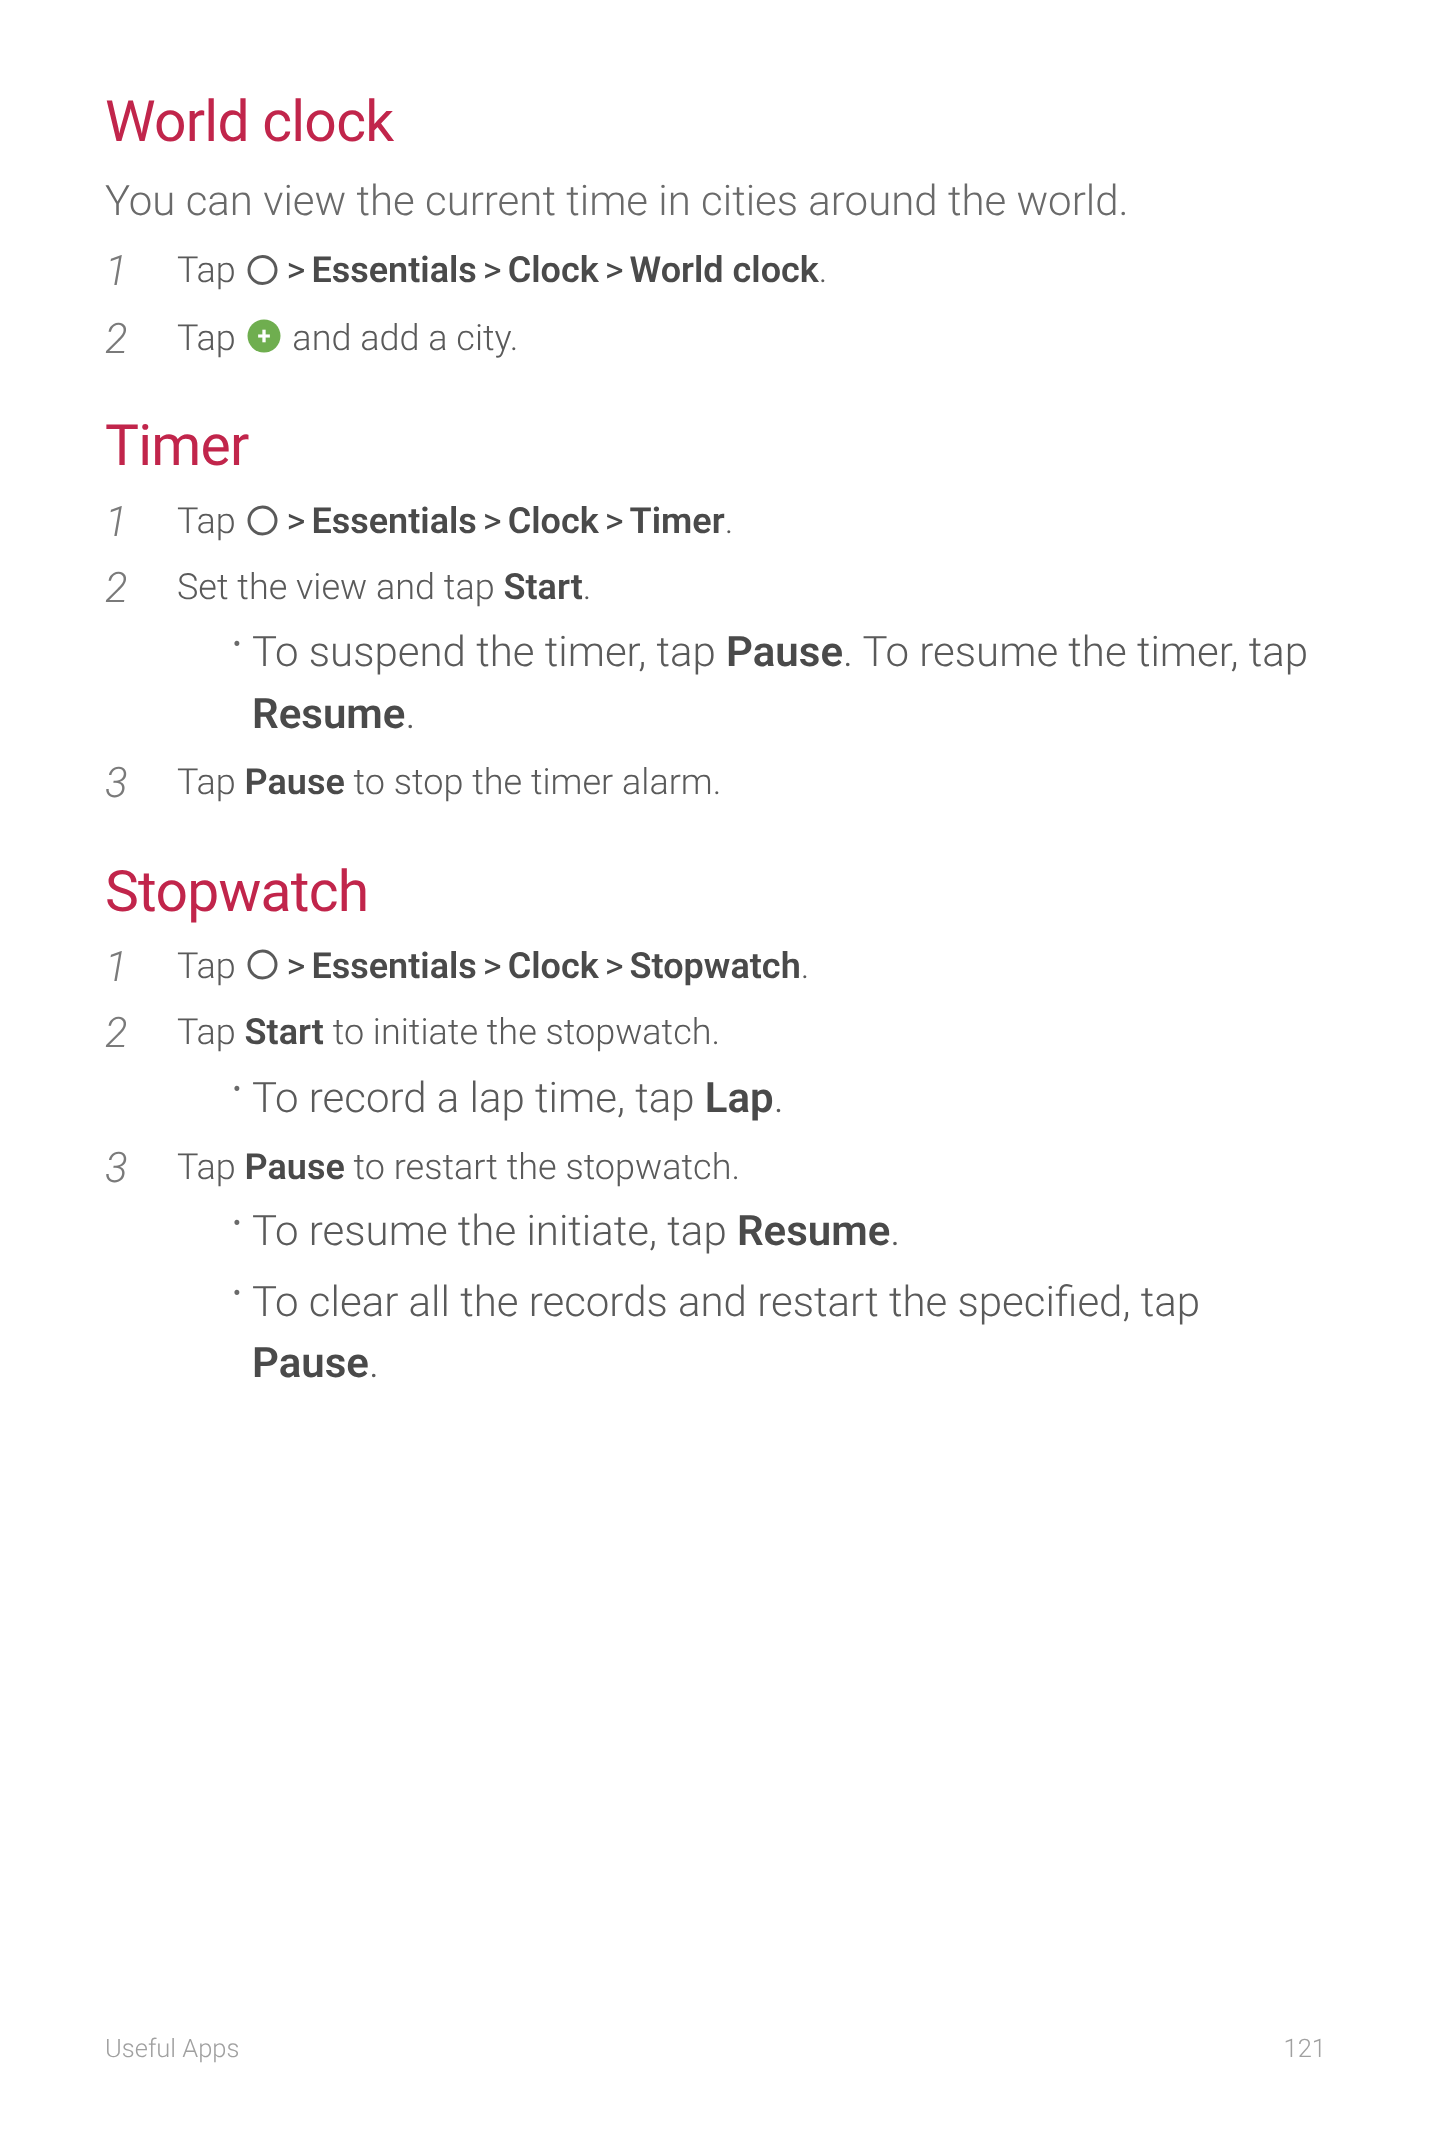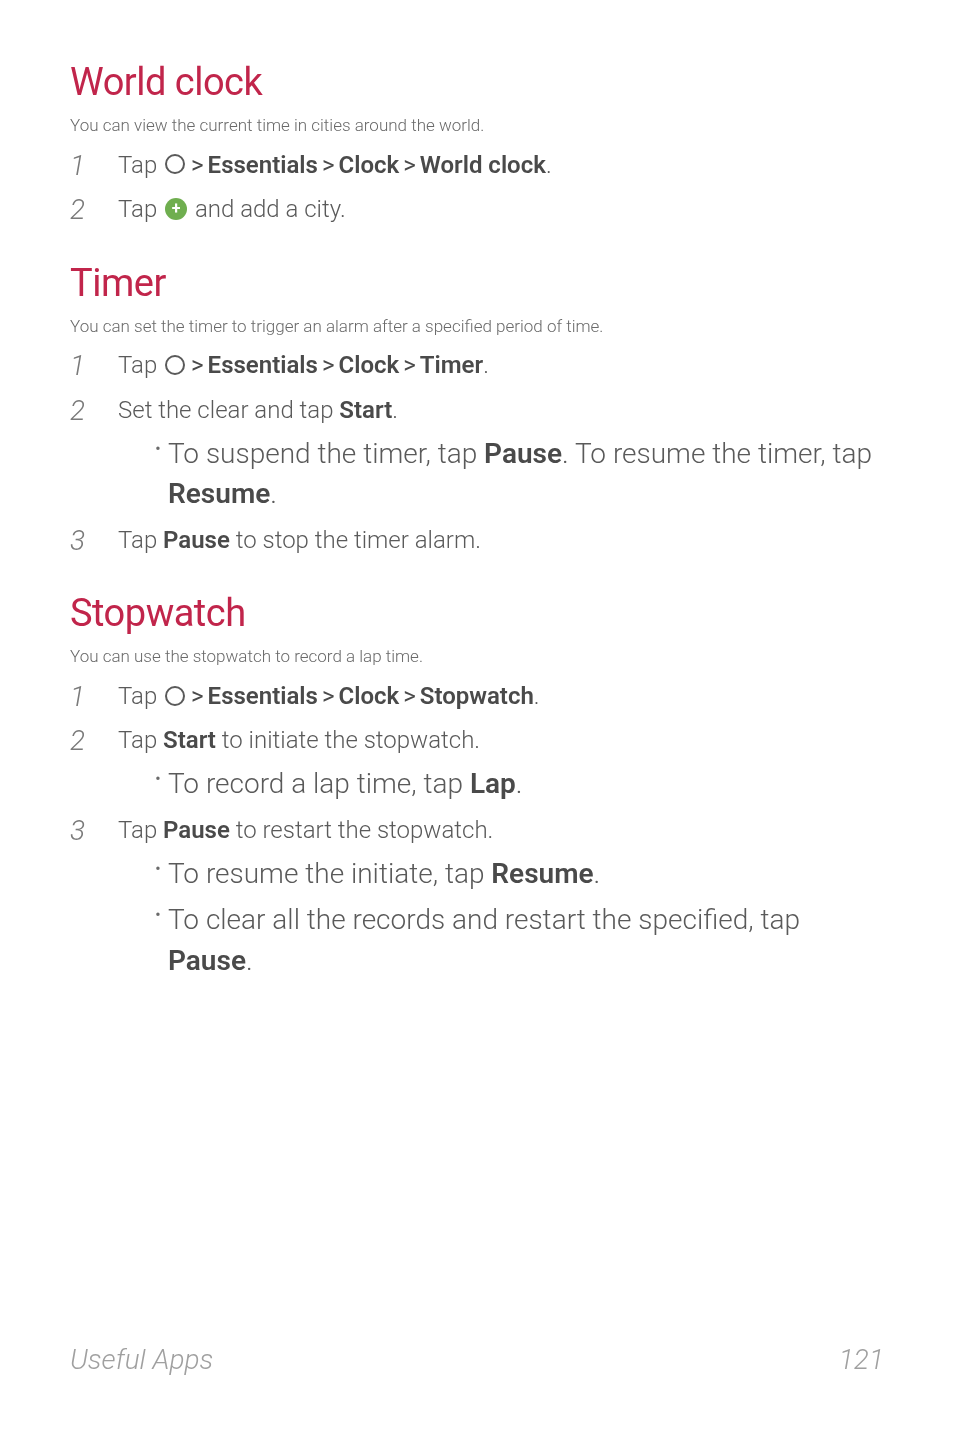--- a/index.html
+++ b/index.html
@@ -23,21 +23,21 @@
     font-weight: 400;
     color: #c1254b;
     margin-bottom: 10px;
     margin-top: 30px;
     letter-spacing: -0.5px;
   }
   .section-heading:first-child {
     margin-top: 0;
   }
   .intro {
-    font-size: 17px;
+    font-size: 28px;
     color: #6a6a6a;
     font-weight: 300;
     margin-bottom: 10px;
     line-height: 1.4;
   }
   .step {
     display: flex;
     align-items: flex-start;
     margin-top: 8px;
     margin-bottom: 0;
@@ -112,24 +112,23 @@
     top: -2px;
     margin: 0 2px;
   }
   .footer {
     position: absolute;
     bottom: 55px;
     left: 70px;
     right: 70px;
     display: flex;
     justify-content: space-between;
-    font-size: 28px;
+    font-size: 17px;
     color: #a0a0a0;
     font-weight: 300;
-    font-style: italic;
   }
   .gt {
     margin: 0 4px;
     font-weight: 400;
   }
   .section-block {
     margin-bottom: 32px;
   }
 </style>
 </head>
@@ -151,53 +150,51 @@
     <div class="step">
       <div class="step-num">2</div>
       <div class="step-body">
         <span>Tap </span><span class="plus-icon">+</span><span> and add a city.</span>
       </div>
     </div>
   </div>
 
   <div class="section-block">
     <h2 class="section-heading">Timer</h2>
-    <p class="intro">You can set the timer to trigger an alarm after a specified period of time.</p>
 
     <div class="step">
       <div class="step-num">1</div>
       <div class="step-body">
         <span>Tap </span><span class="circle-icon"></span><span class="gt bold">&gt;</span><b>Essentials</b><span class="gt bold">&gt;</span><b>Clock</b><span class="gt bold">&gt;</span><b>Timer</b><span>.</span>
       </div>
     </div>
 
     <div class="step">
       <div class="step-num">2</div>
       <div class="step-body">
-        <span>Set the clear and tap </span><b>Start</b><span>.</span>
+        <span>Set the view and tap </span><b>Start</b><span>.</span>
         <div class="bullet">
           <div class="bullet-dot">•</div>
           <div class="bullet-body">
             <span>To suspend the timer, tap </span><b>Pause</b><span>. To resume the timer, tap </span><b>Resume</b><span>.</span>
           </div>
         </div>
       </div>
     </div>
 
     <div class="step">
       <div class="step-num">3</div>
       <div class="step-body">
         <span>Tap </span><b>Pause</b><span> to stop the timer alarm.</span>
       </div>
     </div>
   </div>
 
   <div class="section-block">
     <h2 class="section-heading">Stopwatch</h2>
-    <p class="intro">You can use the stopwatch to record a lap time.</p>
 
     <div class="step">
       <div class="step-num">1</div>
       <div class="step-body">
         <span>Tap </span><span class="circle-icon"></span><span class="gt bold">&gt;</span><b>Essentials</b><span class="gt bold">&gt;</span><b>Clock</b><span class="gt bold">&gt;</span><b>Stopwatch</b><span>.</span>
       </div>
     </div>
 
     <div class="step">
       <div class="step-num">2</div>

